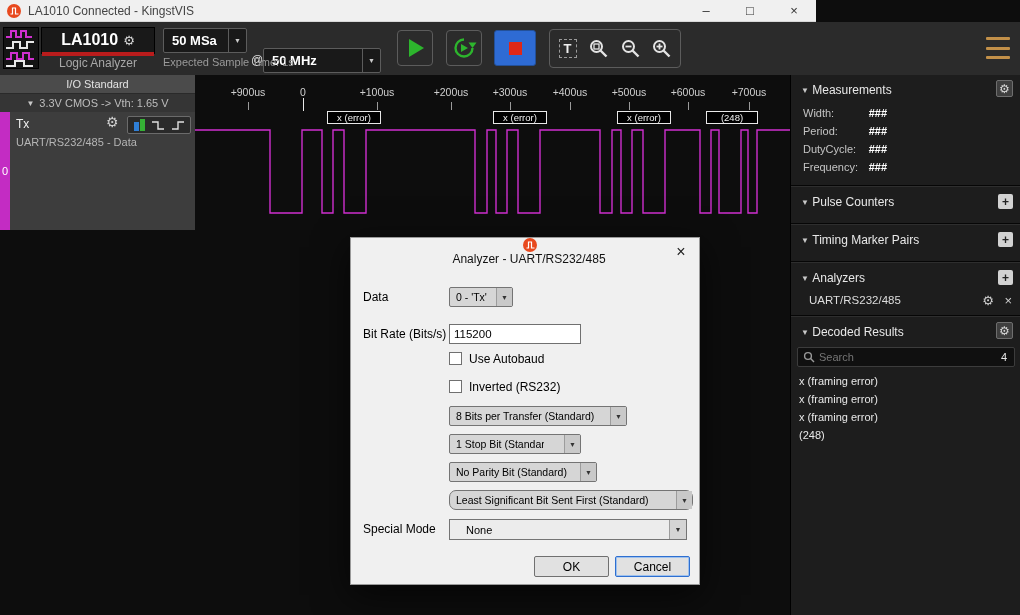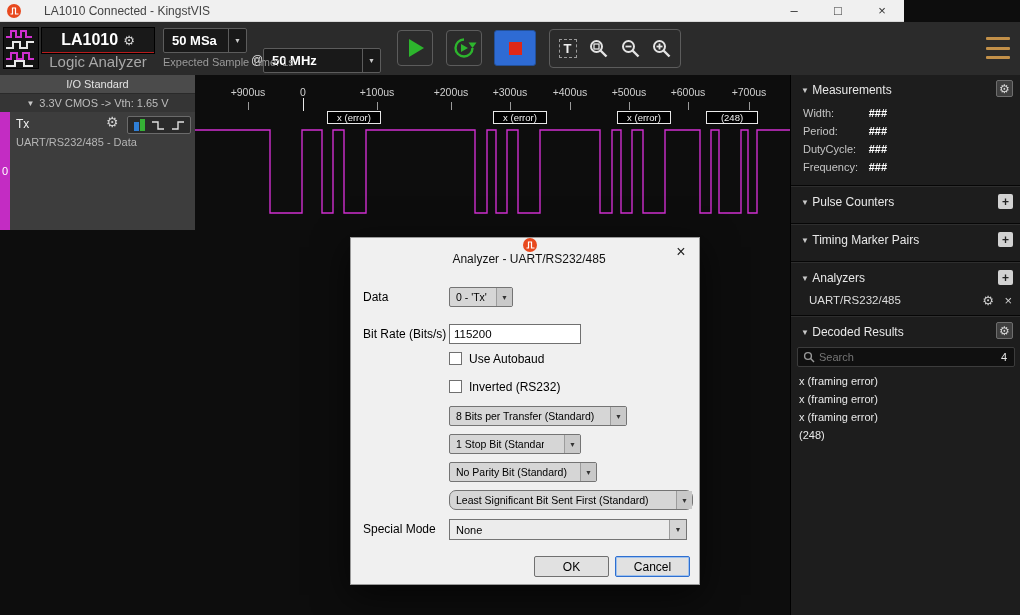--- a/index.html
+++ b/index.html
@@ -1,32 +1,32 @@
 <!DOCTYPE html>
 <html><head>
 <meta charset="utf-8">
 <style>
   * { margin:0; padding:0; box-sizing:border-box; }
   body { font-family:"Liberation Sans","DejaVu Sans",sans-serif; background:#333; }
   #app { position:relative; width:1020px; height:615px; background:#0d0d0d; overflow:hidden; }
 
   
-  .titlebar { position:absolute; left:0; top:0; width:904px; height:22px; background:#f0f0f0; border-bottom:1px solid #d8d8d8; display:flex; align-items:center;gap:16px; }
+  .titlebar { position:absolute; left:0; top:0; width:816px; height:22px; background:#f0f0f0; border-bottom:1px solid #d8d8d8; display:flex; align-items:center; }
   .tb-logo { width:14px; height:14px; border-radius:50%; background:#e8491e; margin-left:7px; display:flex; align-items:center; justify-content:center; }
   .tb-title { margin-left:7px; font-size:12px; color:#444; }
   .win-controls { margin-left:auto; display:flex; height:100%; }
   .win-btn { width:44px; height:100%; display:flex; align-items:center; justify-content:center; font-size:13px; color:#333; cursor:default; }
 
   
   .toolbar { position:absolute; left:0; top:22px; width:1020px; height:53px; background:#2b2b2b; }
   .app-logo { position:absolute; left:3px; top:5px; width:36px; height:42px; background:#141414; border:1px solid #000; }
   .device-box { position:absolute; left:41px; top:5px; width:114px; height:27px; background:#191919; border:1px solid #000; }
   .device-name { height:24px; display:flex; align-items:center; justify-content:center; gap:5px; color:#fff; font-weight:bold; font-size:16px; }
   .device-gear { font-size:13px; color:#d8d8d8; font-weight:normal; }
-  .device-sub { height:17px; display:flex; align-items:center; justify-content:center; font-size:15px; color:#a8a8a8; border-top:1px solid #b91c1c; }
+  .device-sub { height:17px; display:flex; align-items:center; justify-content:center; font-size:12px; color:#a8a8a8; border-top:4px solid #b91c1c; }
   .dd-dark { position:absolute; height:25px; background:#191919; border:1px solid #5c5c5c; border-radius:2px; color:#fff; display:flex; align-items:center; }
   .dd-dark .txt { padding:0 8px; font-size:13px; font-weight:bold; }
   .dd-dark .arr { margin-left:auto; width:18px; align-self:stretch; border-left:1px solid #5c5c5c; display:flex; align-items:center; justify-content:center; font-size:7px; color:#ccc; }
   .at-sign { position:absolute; left:251px; top:31px; color:#ddd; font-size:12px; }
   .expected { position:absolute; left:163px; top:34px; font-size:11px; color:#9a9a9a; }
   .run-btn { position:absolute; top:8px; width:36px; height:36px; border:1px solid #5c5c5c; border-radius:4px; display:flex; align-items:center; justify-content:center; }
   .play-tri { width:0; height:0; border-left:15px solid #2db52d; border-top:9px solid transparent; border-bottom:9px solid transparent; margin-left:3px; }
   .stop-btn { position:absolute; left:494px; top:8px; width:42px; height:36px; background:#2e6bd4; border:1px solid #235099; border-radius:3px; display:flex; align-items:center; justify-content:center; }
   .stop-sq { width:13px; height:13px; background:#e02818; }
   .zoom-group { position:absolute; left:549px; top:7px; width:132px; height:39px; border:1px solid #5c5c5c; border-radius:4px; display:flex; align-items:center; justify-content:space-evenly; }
@@ -77,21 +77,21 @@
   .dlg-titlebar { position:absolute; left:0; top:0; width:100%; height:28px; display:flex; align-items:center;flex-direction:column; }
   .dlg-logo { width:14px; height:14px; border-radius:50%; background:#e8491e; margin-left:10px; display:flex; align-items:center; justify-content:center; }
   .dlg-title { margin-left:8px; font-size:12px; color:#111; }
   .dlg-close { position:absolute; right:6px; top:3px; width:24px; height:22px; display:flex; align-items:center; justify-content:center; font-size:16px; color:#222; }
   .dlg-label { position:absolute; left:12px; font-size:12px; }
   .dd-light { position:absolute; height:20px; background:#d6d6d6; border:1px solid #747474; border-radius:2px; display:flex; align-items:center; font-size:10.5px; }
   .dd-light .txt { padding-left:6px; white-space:nowrap; overflow:hidden; flex:1; }
   .dd-light .arr { width:16px; align-self:stretch; border-left:1px solid #9c9c9c; background:#c9c9c9; display:flex; align-items:center; justify-content:center; font-size:7px; color:#333; flex:none; }
   .txt-input { position:absolute; height:20px; background:#fff; border:1px solid #707070; font-size:11.5px; padding-left:4px; font-family:inherit; }
   .cb { position:absolute; width:13px; height:13px; background:#fff; border:1px solid #707070; }
-  .combo { position:absolute; height:21px; background:#ececec; border:1px solid #747474; display:flex; align-items:center; font-size:11px; }
+  .combo { position:absolute; height:21px; background:#ececec; border:1px solid #747474; display:flex; align-items:center; font-size:11px;padding-left:10px; }
   .combo .txt { padding-left:6px; flex:1; }
   .combo .arr { width:17px; align-self:stretch; border-left:1px solid #9c9c9c; background:#d4d4d4; display:flex; align-items:center; justify-content:center; font-size:7px; color:#333; flex:none; }
   .btn { position:absolute; width:75px; height:21px; background:#e1e1e1; border:1px solid #707070; border-radius:2px; font-size:12px; display:flex; align-items:center; justify-content:center; }
   .btn.focus { border:1px solid #2e6fd0; box-shadow:inset 0 0 0 1px #9ec1ee; }
 </style>
 </head>
 <body>
 
 <div id="app">
 

